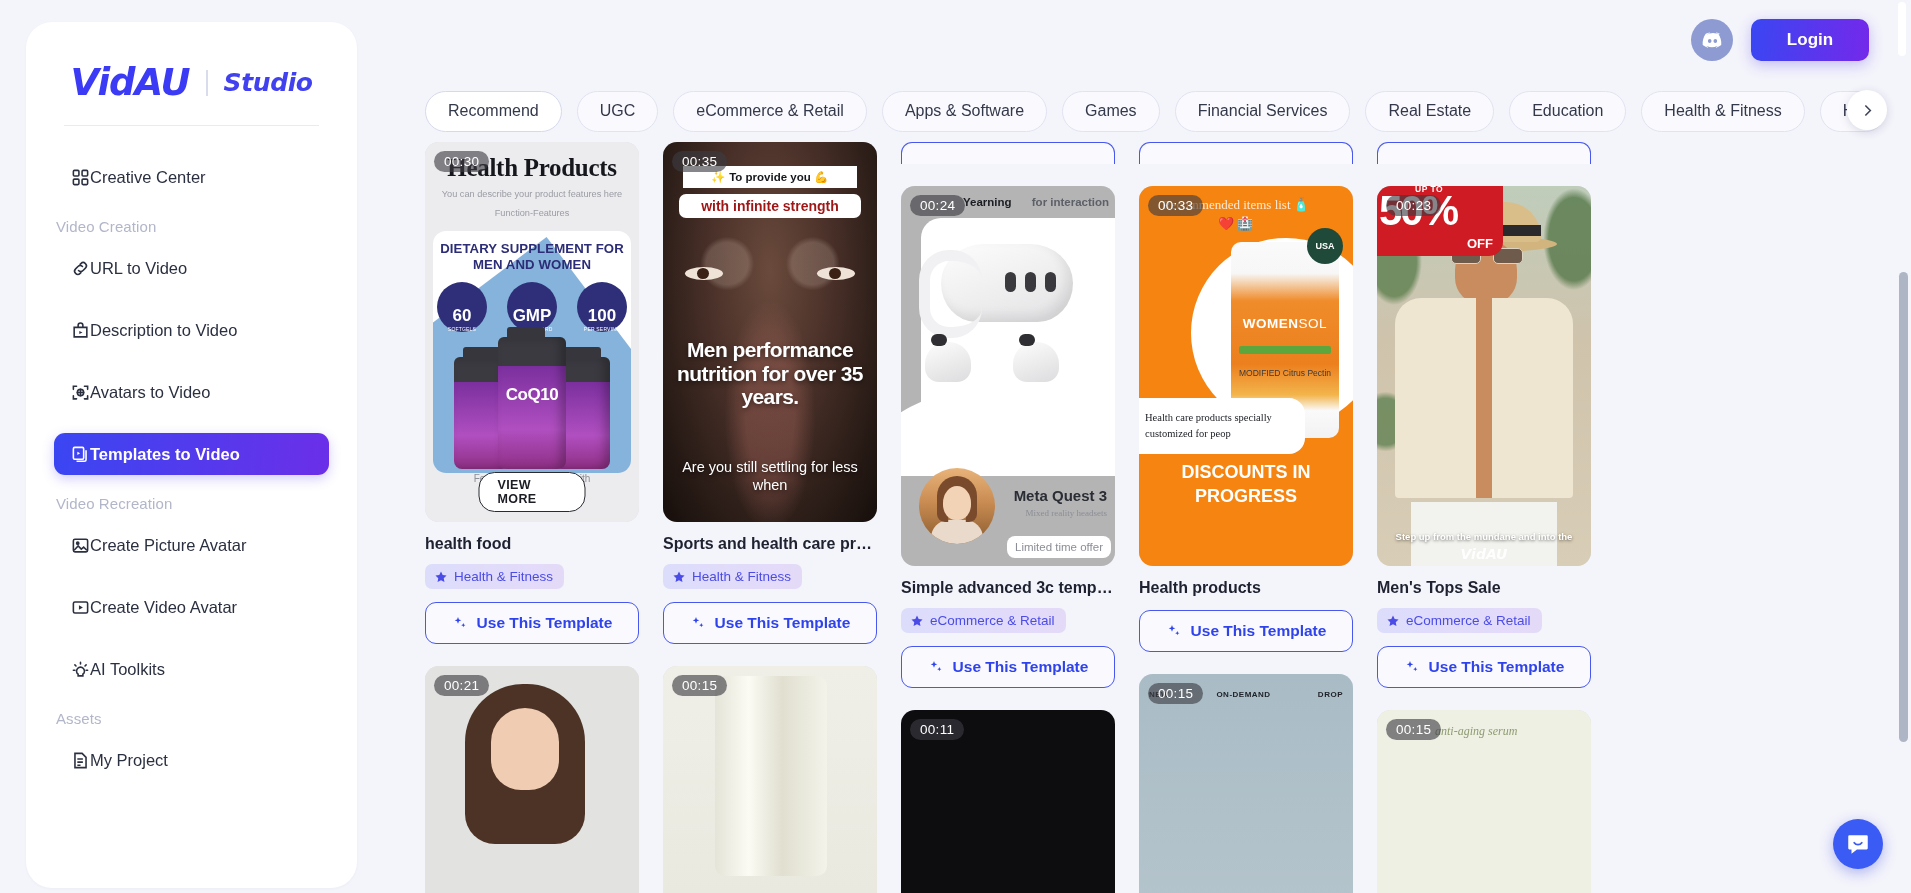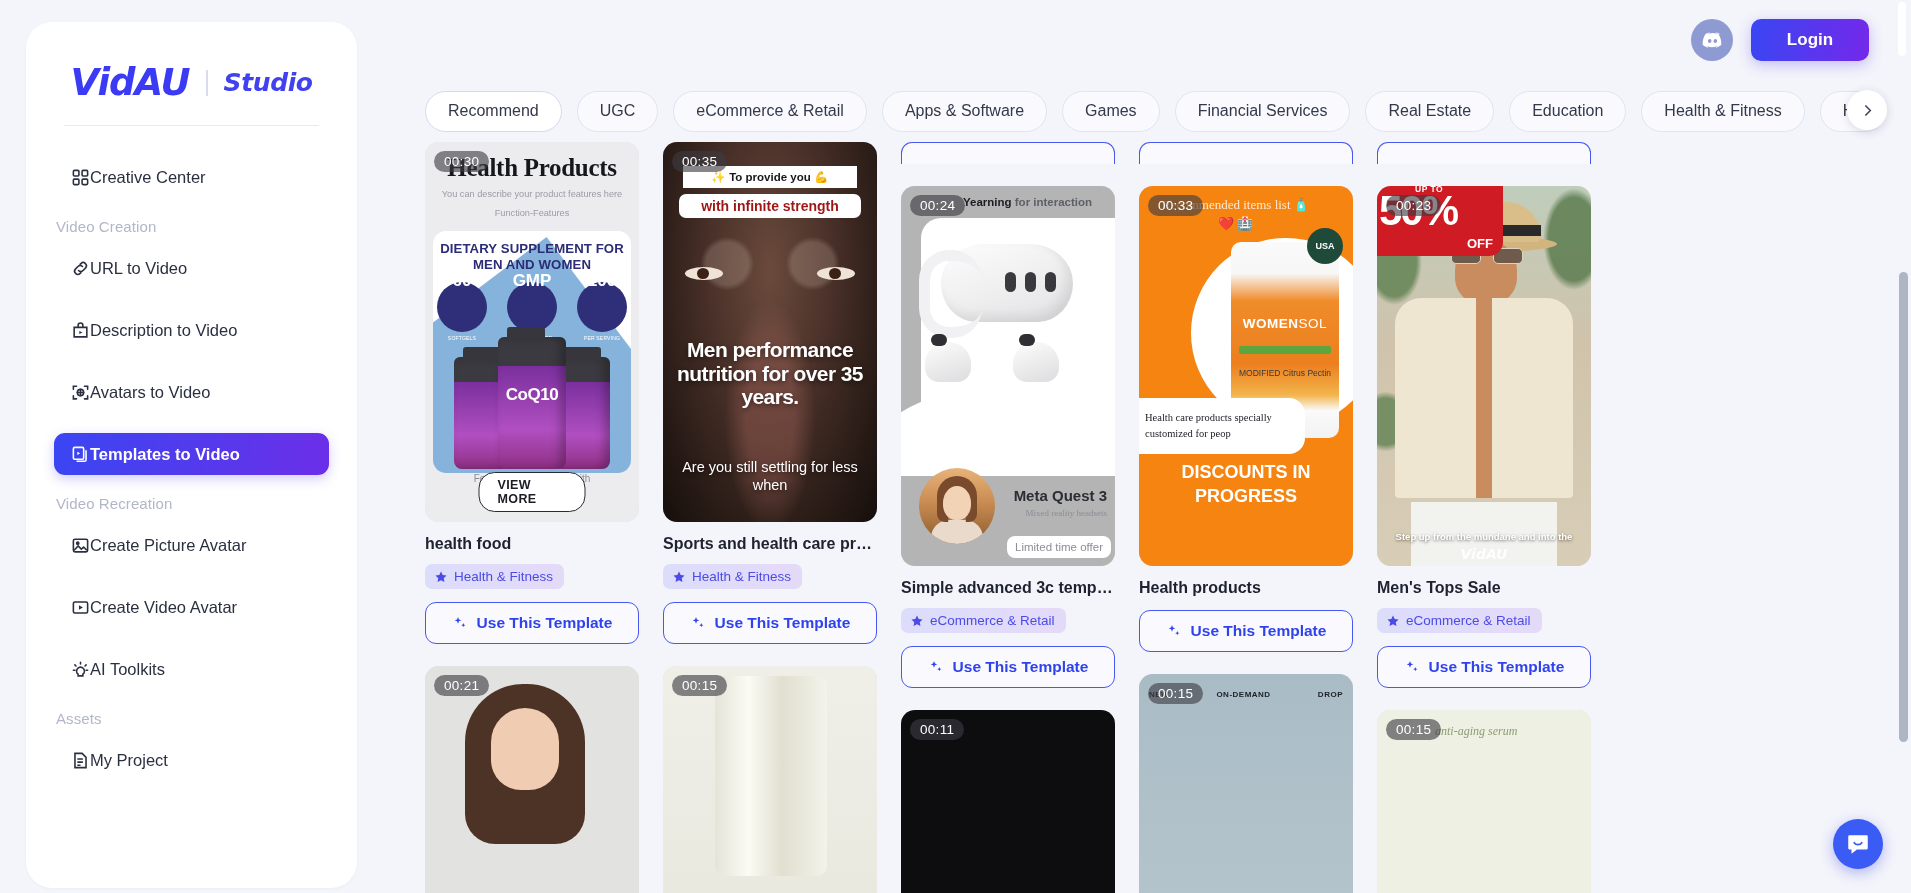--- a/index.html
+++ b/index.html
@@ -132,21 +132,21 @@
   .t-health { background: #ECECEE; width:100%; height:100%; position: relative; padding: 8px 10px; }
   .t-health .h1 { text-align:center; font-family: "Liberation Serif", serif; font-weight: 700; font-size: 25px; color: #15171C; margin-top: 4px; letter-spacing:-.3px;}
   .t-health .h2 { text-align:center; font-size: 9.2px; color: #9A9CA4; margin-top: 5px; line-height: 1.55; }
   .t-health .panel {
     margin: 10px -2px 0; background: #fff; border-radius: 13px; height: 242px;
     position: relative; overflow: hidden;
   }
   .t-health .panel .diag { position:absolute; right:-20px; top:58px; width: 260px; height: 260px; background:#86B3DB; transform: rotate(-37deg); }
   .t-health .hdr { position: relative; text-align:center; font-weight: 800; color:#2C2D76; font-size: 13.2px; padding: 10px 0 0; letter-spacing:.1px; line-height:1.25;}
   .badges { position: relative; display:flex; justify-content: space-between; padding: 8px 4px 0; }
-  .badge { width: 50px; height: 50px; border-radius:50%; background:#2E2F78; color:#fff; display:flex; flex-direction:column; align-items:center; justify-content:center;gap:44px; }
+  .badge { width: 50px; height: 50px; border-radius:50%; background:#2E2F78; color:#fff; display:flex; flex-direction:column; align-items:center; justify-content:flex-end; }
   .badge b { font-size: 17px; line-height: 1; }
   .badge i { font-style: normal; font-size: 5px; letter-spacing:.2px; margin-top:2px;}
   .bottles { position:absolute; left:0; right:0; bottom: 4px; height: 140px; display:flex; align-items:flex-end; justify-content:center; gap: -6px;}
   .bottle { width: 56px; height: 112px; border-radius: 6px 6px 8px 8px; background: linear-gradient(180deg,#3A3A40 0%,#3A3A40 22%,#7B2F9E 22%,#B04FC0 70%,#8F2F84 100%); position: relative; box-shadow: inset -6px 0 10px rgba(0,0,0,.25); }
   .bottle::before { content:''; position:absolute; top:-10px; left:9px; width:38px; height:13px; border-radius:3px; background:#36363C;}
   .bottle span { position:absolute; top:42px; left:0; right:0; text-align:center; color:#fff; font-weight:800; font-size:13px; letter-spacing:-.5px;}
   .bottle.mid { width: 68px; height: 132px; z-index:3; margin: 0 -12px; }
   .bottle.mid span { font-size: 17px; top: 48px; }
   .t-health .foot { position:absolute; left:0; right:0; bottom: 38px; text-align:center; font-size:10px; color:#8C8E98;}
   .viewmore {
@@ -164,21 +164,21 @@
   .t-man .eye { position:absolute; top:33%; width:38px; height:13px; border-radius:50%; background:#EFE3D8; }
   .t-man .eye::after { content:''; position:absolute; left:12px; top:1px; width:12px;height:11px;border-radius:50%;background:#3A2015;}
   .t-man .eye.l { left: 22px; } .t-man .eye.r { right: 22px; }
   .bub1 { position:absolute; top:24px; left:20px; right:20px; background:#fff; border-radius:0; padding:4px 6px; text-align:center; font-size:11.5px; font-weight:700; color:#15171C;}
   .bub2 { position:absolute; top:52px; left:16px; right:16px; background:#fff; border-radius:7px; padding:4px 6px; text-align:center; font-size:14px; font-weight:800; color:#9E1616;}
   .t-man .big { position:absolute; top:196px; left:-6px; right:-6px; text-align:center; color:#fff; font-weight:800; font-size:21px; line-height:1.12; text-shadow:0 2px 5px rgba(0,0,0,.5); letter-spacing:-.6px;}
   .t-man .cap { position:absolute; bottom:28px; left:8px; right:8px; text-align:center; color:#fff; font-size:14.5px; line-height:1.25; text-shadow:0 2px 5px rgba(0,0,0,.6);}
 
   .t-quest { width:100%;height:100%; background:#B4B4B4; position:relative; }
   .t-quest .ttl { position:absolute; top:10px; left:62px; font-size:11.5px; font-weight:800; color:#1B1D23; }
-  .t-quest .ttl span { color:#5E6068; }
+  .t-quest .ttl span { color:#5E6068;padding-left:17px; }
   .t-quest .white {
     position:absolute; left:20px; right:-30px; top:32px; height:220px; background:#fff;
     border-radius: 20px 20px 0 0;
   }
   .t-quest .wave { position:absolute; left:-30px; right:-30px; top:200px; height:90px; background:#fff; border-radius: 50% 50% 0 0 / 70px 70px 0 0; }
   .t-quest .hs { position:absolute; left:40px; top:58px; width:132px; height:78px; border-radius: 44px 44px 36px 36px/40px 40px 40px 40px; background:linear-gradient(160deg,#FDFDFD 0%, #E2E2E4 100%); box-shadow: inset -6px -6px 12px rgba(0,0,0,.09);}
   .t-quest .hs::before { content:''; position:absolute; left:-22px; top:6px; width:52px; height:66px; border-radius:30px; border:11px solid #F1F1F3; border-right:none;}
   .t-quest .lens { position:absolute; width:11px;height:20px;border-radius:6px;background:#3A3A3E; top:28px;}
   .t-quest .ctrl { position:absolute; width:46px;height:40px;border-radius:22px 22px 14px 14px;background:linear-gradient(160deg,#FDFDFD,#DCDCDE); top:156px;}
   .t-quest .ctrl::before{content:'';position:absolute;left:6px;top:-8px;width:16px;height:12px;border-radius:8px;background:#2F2F33;}

